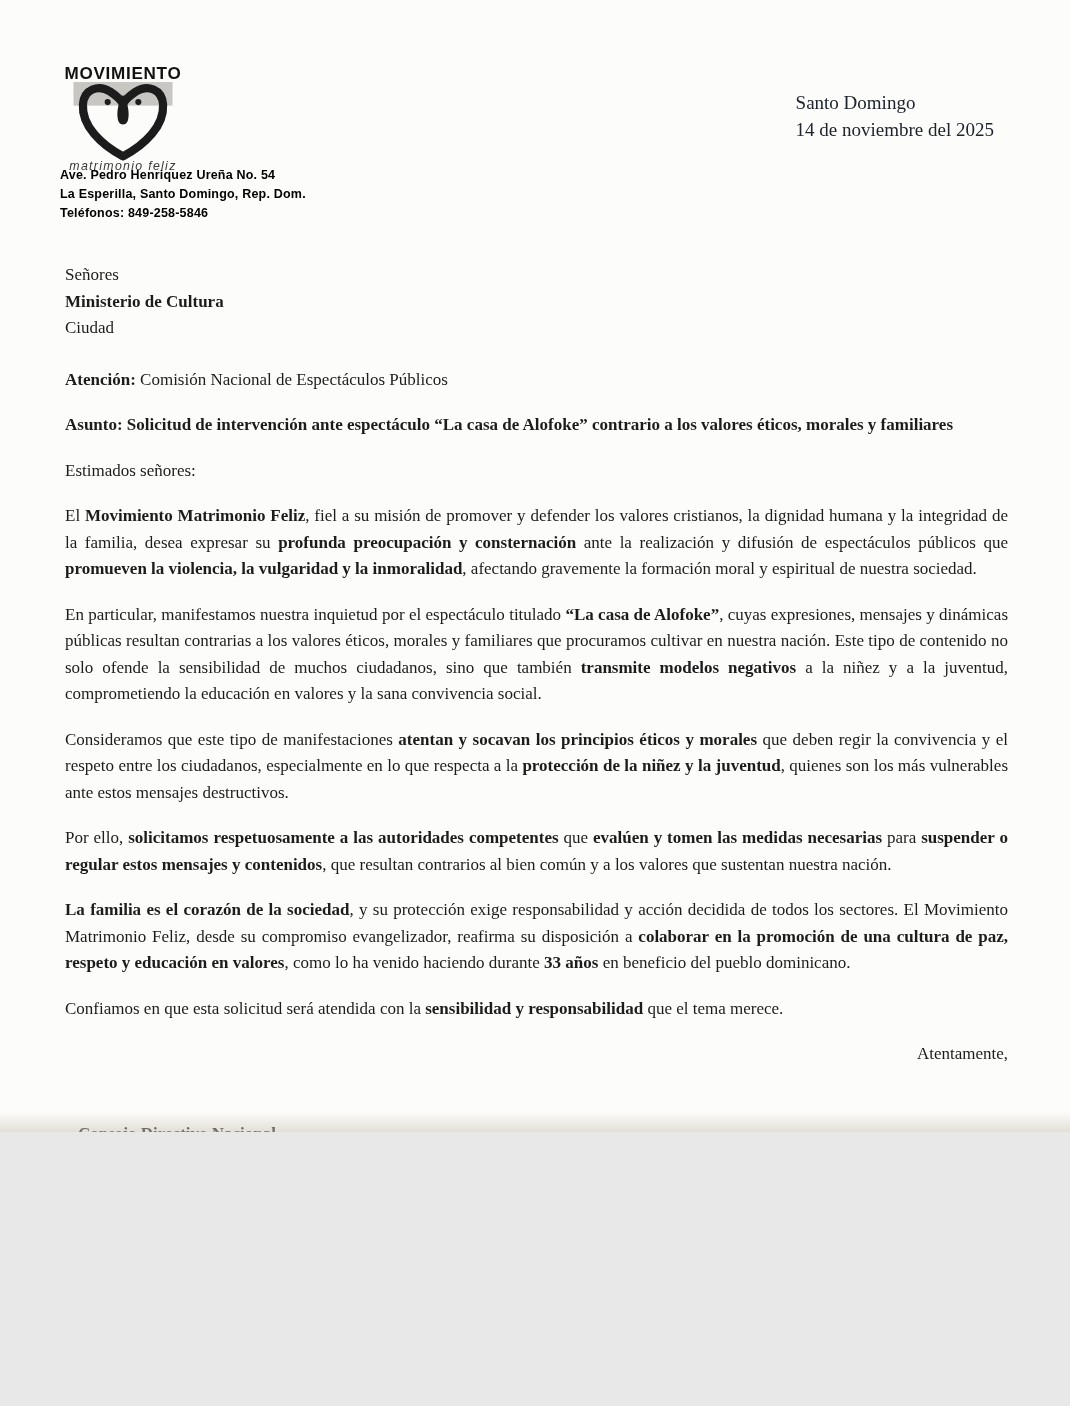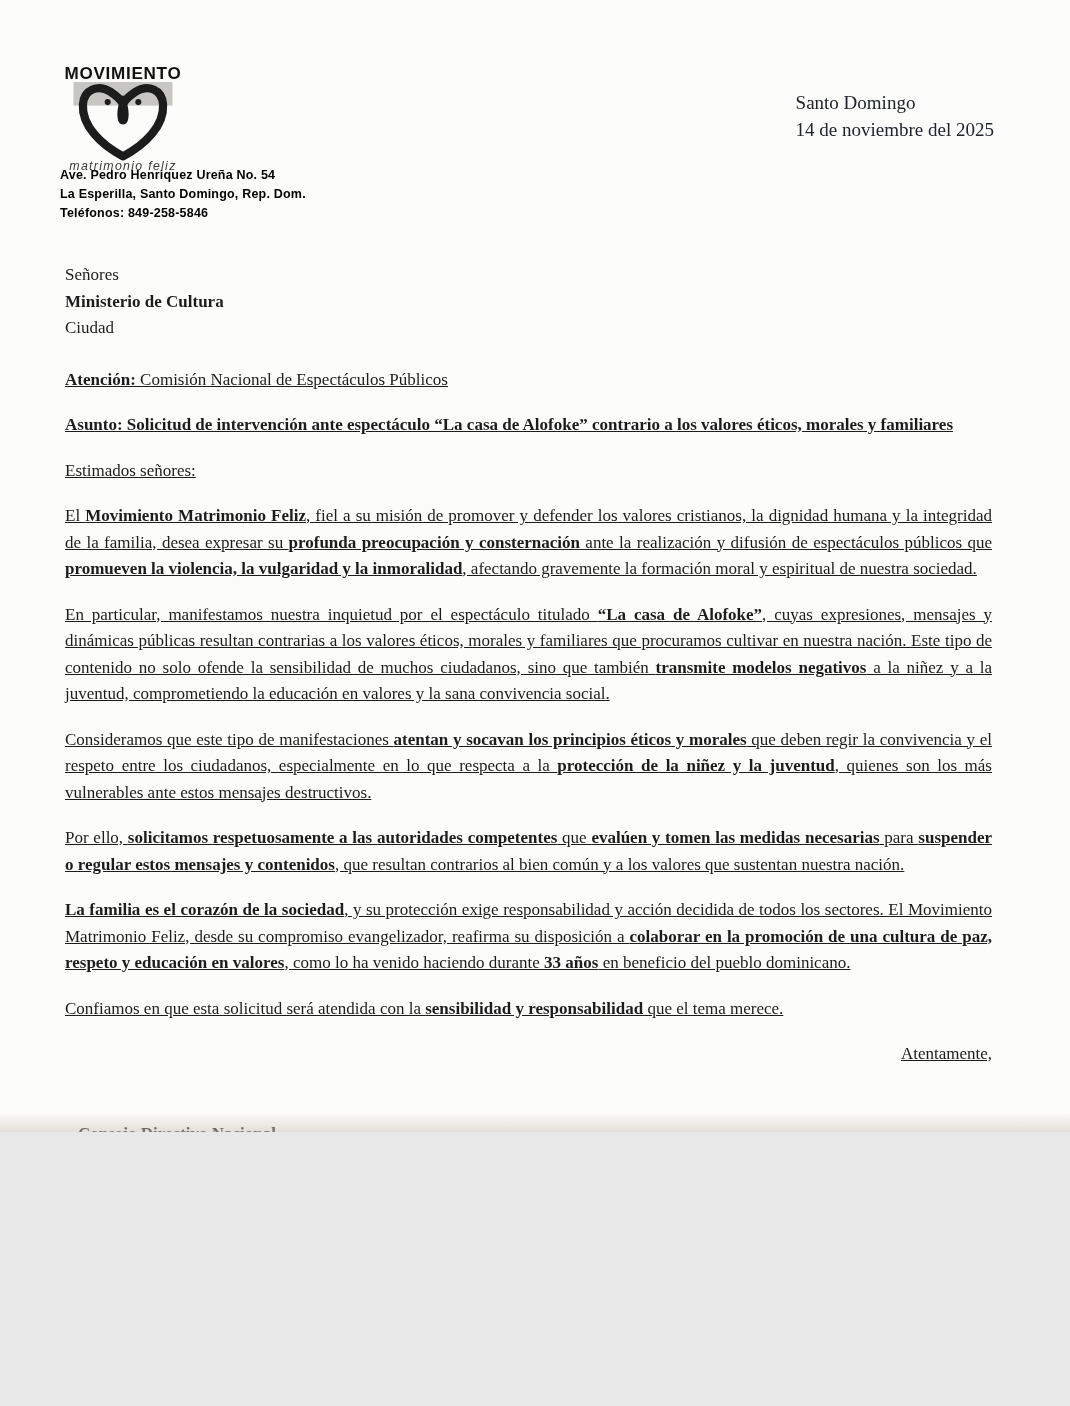--- a/index.html
+++ b/index.html
@@ -22,21 +22,21 @@
   }
   .dateline{
     position:absolute;right:76px;top:90px;
     font-size:19px;line-height:1.42;color:#20242c;
   }
   
   .letter-body{
     position:absolute;left:65px;right:62px;top:262px;
     font-size:17px;line-height:26.5px;text-align:justify;
   }
-  .letter-body p{margin:0 16px 19px 0;text-decoration:underline;}
+  .letter-body p{margin:0 0 19px 0;}
   .recipient{margin:0 0 25px 0;line-height:26.5px;}
   .attention{margin-bottom:21px;}
   .subject{font-weight:bold;}
   .greeting{margin-bottom:17px;text-align:left;}
   .closing-word{margin:12px 0 0 0;text-align:right;}
   .signer{
     margin-top:52px;padding-left:13px;
     font-weight:bold;line-height:27px;text-align:left;
   }
   

